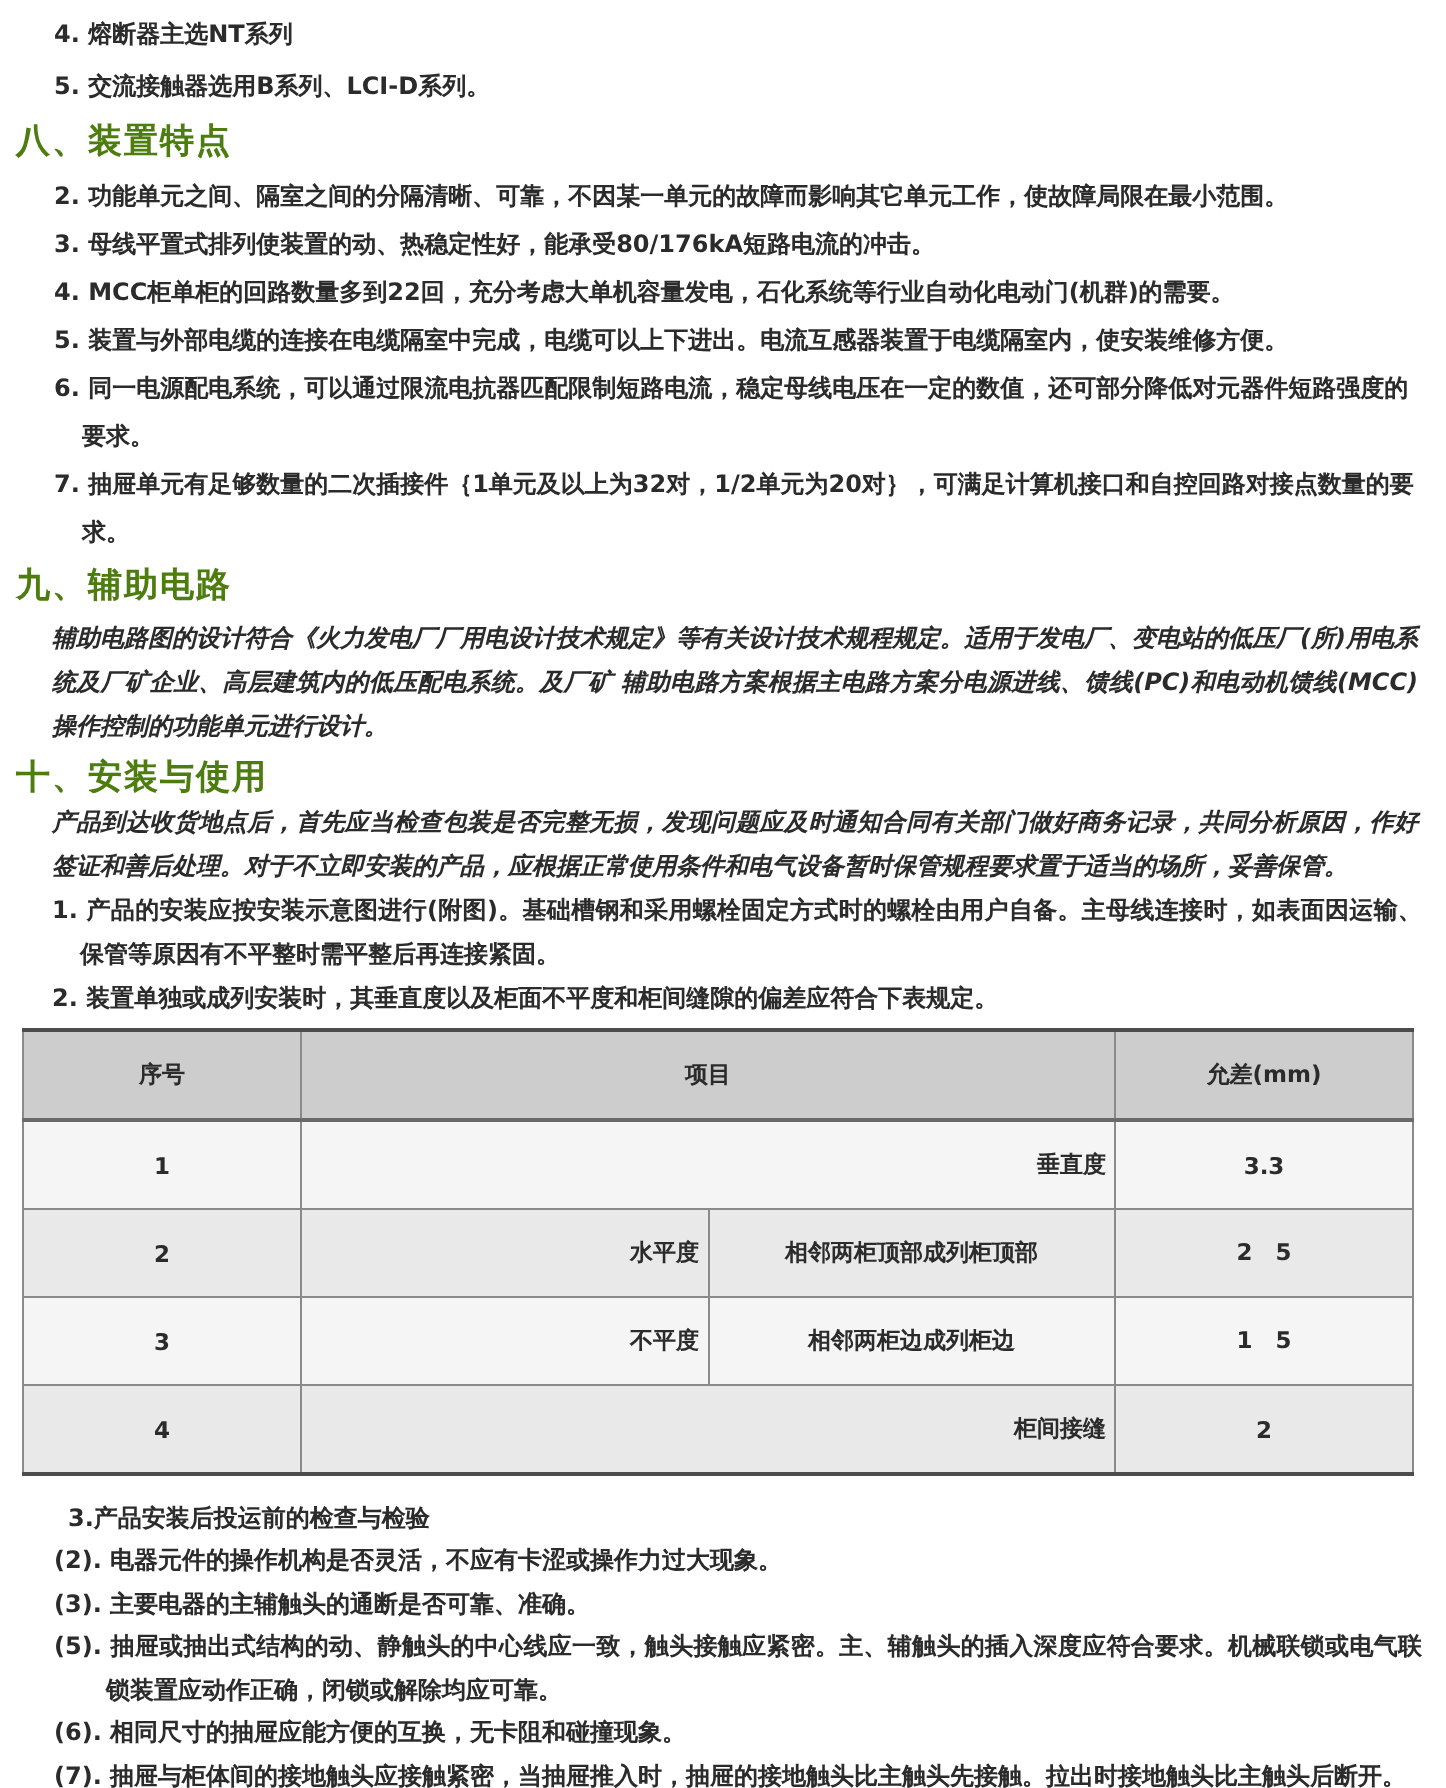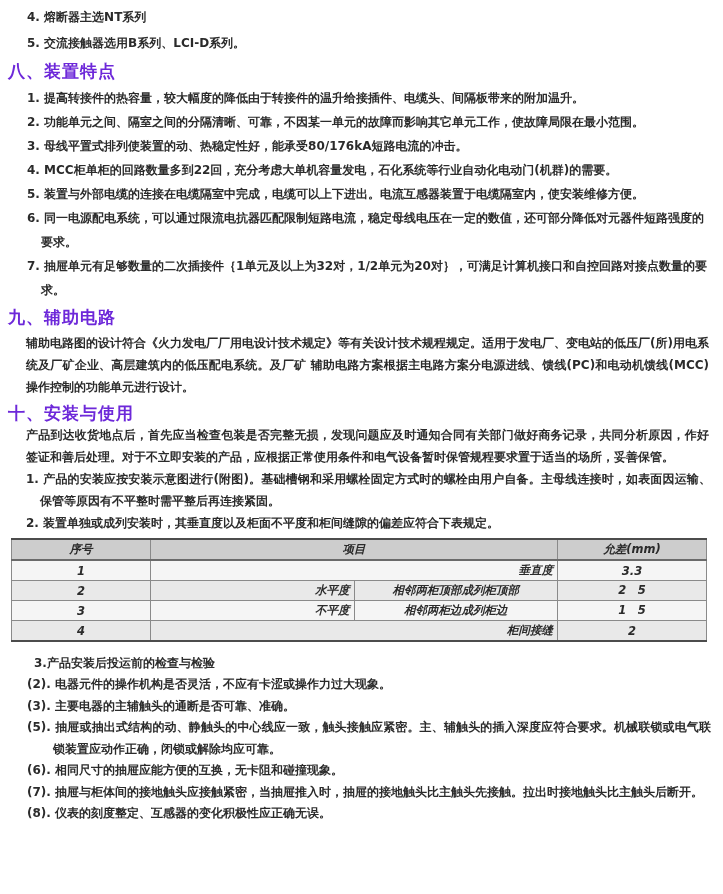--- a/index.html
+++ b/index.html
@@ -6,41 +6,41 @@
   body{
     width:723px;height:894px;overflow:hidden;background:#ffffff;
     font-family:"DejaVu Sans","Liberation Sans",sans-serif;
     font-weight:700;color:#2b2b2b;font-size:12px;
     -webkit-font-smoothing:antialiased;
   }
   .page{padding:4px 12px 0 8px;}
   .top-list{padding-left:19px;}
   .top-list .li{line-height:26px;}
   .sec-title{
-    color:#6d28d9;font-size:17px;line-height:22px;
+    color:#4d7c0f;font-size:17px;line-height:22px;
     margin:4px 0 4px 0;letter-spacing:1px;
   }
   .sec-title.t9{margin:4px 0 4px 0;}
   .sec-title.t10{margin:4px 0 0 0;}
   .feat-list{padding-left:19px;}
   .feat-list .li{line-height:24px;padding-left:14px;text-indent:-14px;}
   .para{
-    margin:0 2px 0 18px;line-height:22px;text-align:justify;
+    margin:0 2px 0 18px;line-height:22px;text-align:justify;font-style:italic;
   }
   .inst-list{padding-left:18px;margin-top:0;}
   .inst-list .li{line-height:22px;padding-left:14px;text-indent:-14px;text-align:justify;}
   .tol-table{
     width:696px;margin:4px 0 0 3px;border-collapse:collapse;
     font-size:11.5px;table-layout:fixed;
     border-top:2px solid #4c4c4c;border-bottom:2px solid #4c4c4c;
     border-left:1px solid #777;border-right:1px solid #777;
   }
   .tol-table th,.tol-table td{
-    border:1px solid #8a8a8a;height:19px;padding:0 4px;
-    font-weight:700;overflow:hidden;white-space:nowrap;font-style:italic;
+    border:1px solid #8a8a8a;height:19px;padding:12px 4px;
+    font-weight:700;overflow:hidden;white-space:nowrap;
   }
   .tol-table thead th{background:#cdcdcd;text-align:center;border-bottom:2px solid #6a6a6a;}
   .tol-table .r-odd td{background:#f5f5f5;}
   .tol-table .r-even td{background:#e9e9e9;}
   .cell-no{text-align:center;width:130px;}
   .cell-item{text-align:right;padding-left:10px;width:205px;}
   .cell-sub{text-align:center;width:203px;margin-top:10px;}
   .cell-tol{text-align:center;width:140px;}
   .inspection{margin-top:10px;}
   .insp-title{padding-left:26px;line-height:22px;}
@@ -52,21 +52,20 @@
 
 <div class="page">
 
   <div class="top-list">
     <div class="li">4. 熔断器主选NT系列</div>
     <div class="li">5. 交流接触器选用B系列、LCI-D系列。</div>
   </div>
 
   <div class="sec-title">八、装置特点</div>
   <div class="feat-list">
-    <div class="li">1. 提高转接件的热容量，较大幅度的降低由于转接件的温升给接插件、电缆头、间隔板带来的附加温升。</div>
     <div class="li">2. 功能单元之间、隔室之间的分隔清晰、可靠，不因某一单元的故障而影响其它单元工作，使故障局限在最小范围。</div>
     <div class="li">3. 母线平置式排列使装置的动、热稳定性好，能承受80/176kA短路电流的冲击。</div>
     <div class="li">4. MCC柜单柜的回路数量多到22回，充分考虑大单机容量发电，石化系统等行业自动化电动门(机群)的需要。</div>
     <div class="li">5. 装置与外部电缆的连接在电缆隔室中完成，电缆可以上下进出。电流互感器装置于电缆隔室内，使安装维修方便。</div>
     <div class="li">6. 同一电源配电系统，可以通过限流电抗器匹配限制短路电流，稳定母线电压在一定的数值，还可部分降低对元器件短路强度的要求。</div>
     <div class="li">7. 抽屉单元有足够数量的二次插接件｛1单元及以上为32对，1/2单元为20对｝，可满足计算机接口和自控回路对接点数量的要求。</div>
   </div>
 
   <div class="sec-title t9">九、辅助电路</div>
   <div class="para">辅助电路图的设计符合《火力发电厂厂用电设计技术规定》等有关设计技术规程规定。适用于发电厂、变电站的低压厂(所)用电系统及厂矿企业、高层建筑内的低压配电系统。及厂矿 辅助电路方案根据主电路方案分电源进线、馈线(PC)和电动机馈线(MCC)操作控制的功能单元进行设计。</div>

